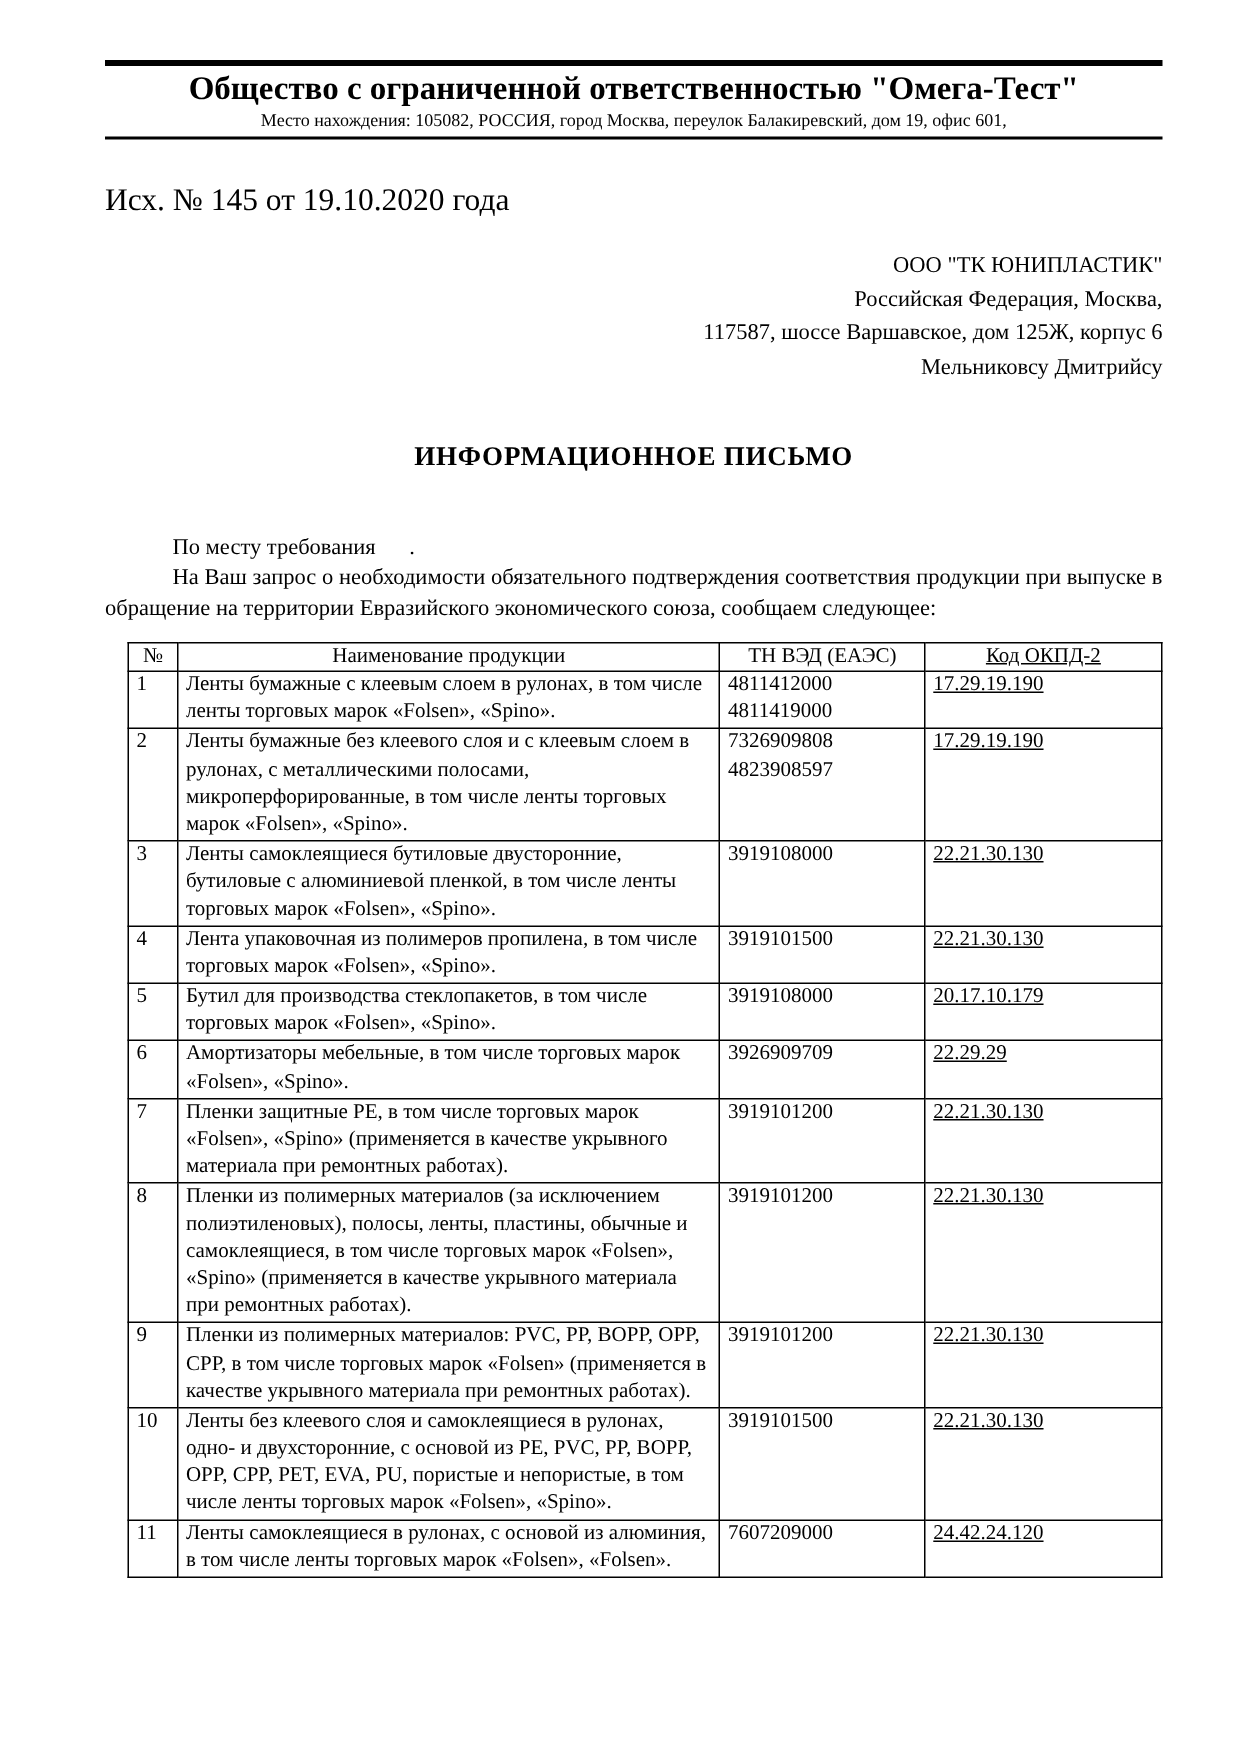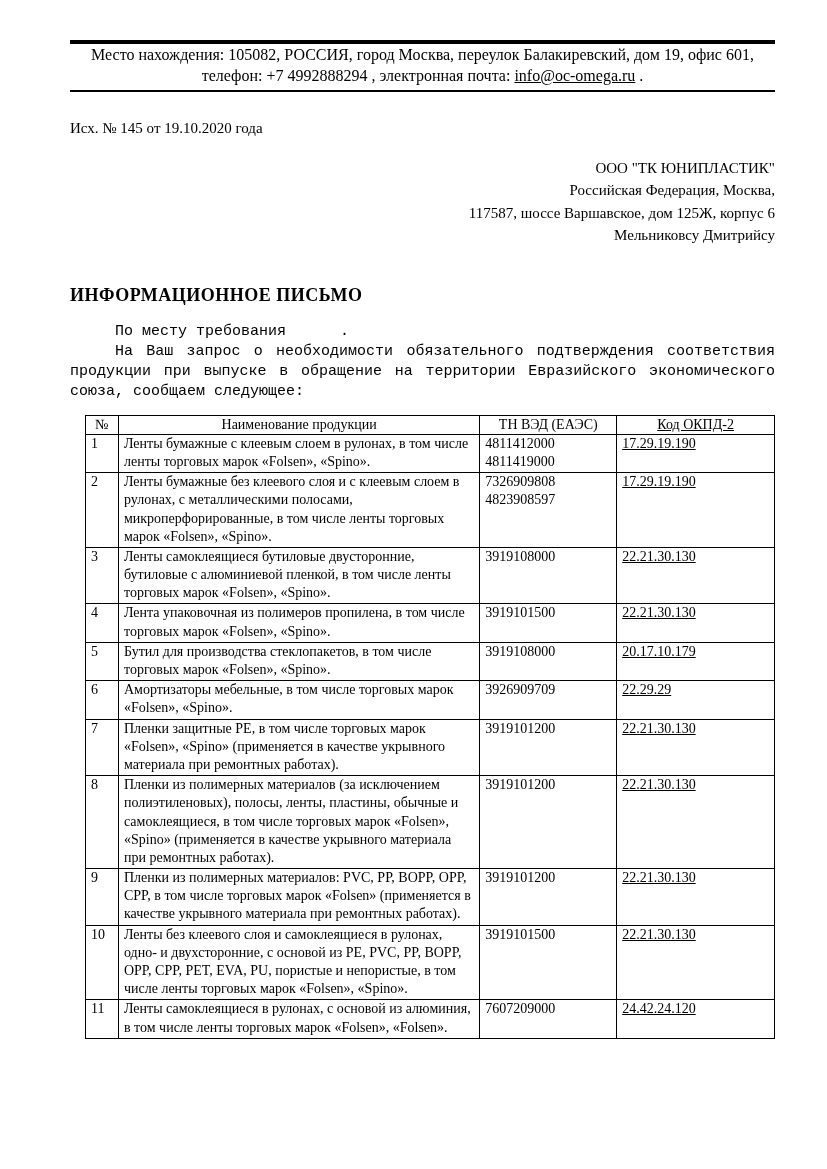--- a/index.html
+++ b/index.html
@@ -21,49 +21,49 @@
     border-bottom: 2px solid #000;
     text-align: center;
     padding: 1px 0 3px 0;
   }
   .company-name {
     font-size: 22px;
     font-weight: bold;
     line-height: 1.25;
   }
   .address-line {
-    font-size: 16px;
+    font-size: 12px;
     line-height: 1.3;
   }
   .email { text-decoration: underline; }
   
   .ref-number {
     margin-top: 28px;
-    font-size: 15px;
+    font-size: 21px;
   }
   
   .recipient {
     margin-top: 20px;
     text-align: right;
     font-size: 15px;
     line-height: 1.5;
   }
   
   .doc-title {
     margin-top: 38px;
+    text-align: center;
     font-size: 18px;
     font-weight: bold;
     letter-spacing: 0.5px;
   }
   
   .body-text {
-    margin-top: 16px;
+    margin-top: 40px;
     font-size: 15px;
     line-height: 1.35;
-    font-family: Liberation Mono, monospace;
   }
   .body-text p { text-indent: 45px; }
   .body-text .justify { text-align: justify; }
   .first-line { white-space: pre-wrap; }
   
   .products-table {
     margin-top: 12px;
     margin-left: 15px;
     width: 690px;
     border-collapse: collapse;
@@ -85,22 +85,22 @@
   .col-name  { width: 362px; }
   .col-tnved { width: 137px; white-space: pre-line; margin-top: 12px; }
   .col-okpd  { width: 158px; text-decoration: underline; }
 </style>
 </head>
 <body>
 
 <div class="page">
 
   <div class="letterhead">
+    <div class="company-name">Общество с ограниченной ответственностью "Омега-Тест"</div>
     <div class="address-line">Место нахождения: 105082, РОССИЯ, город Москва, переулок Балакиревский, дом 19, офис 601,</div>
-    <div class="address-line"><span>телефон:  +7 4992888294 , электронная почта: </span><span class="email">info@oc-omega.ru</span><span> .</span></div>
   </div>
 
   <div class="ref-number">Исх. № 145 от 19.10.2020 года</div>
 
   <div class="recipient">
     <div>ООО "ТК ЮНИПЛАСТИК"</div>
     <div>Российская Федерация, Москва,</div>
     <div>117587, шоссе Варшавское, дом 125Ж, корпус 6</div>
     <div>Мельниковсу Дмитрийсу</div>
   </div>

